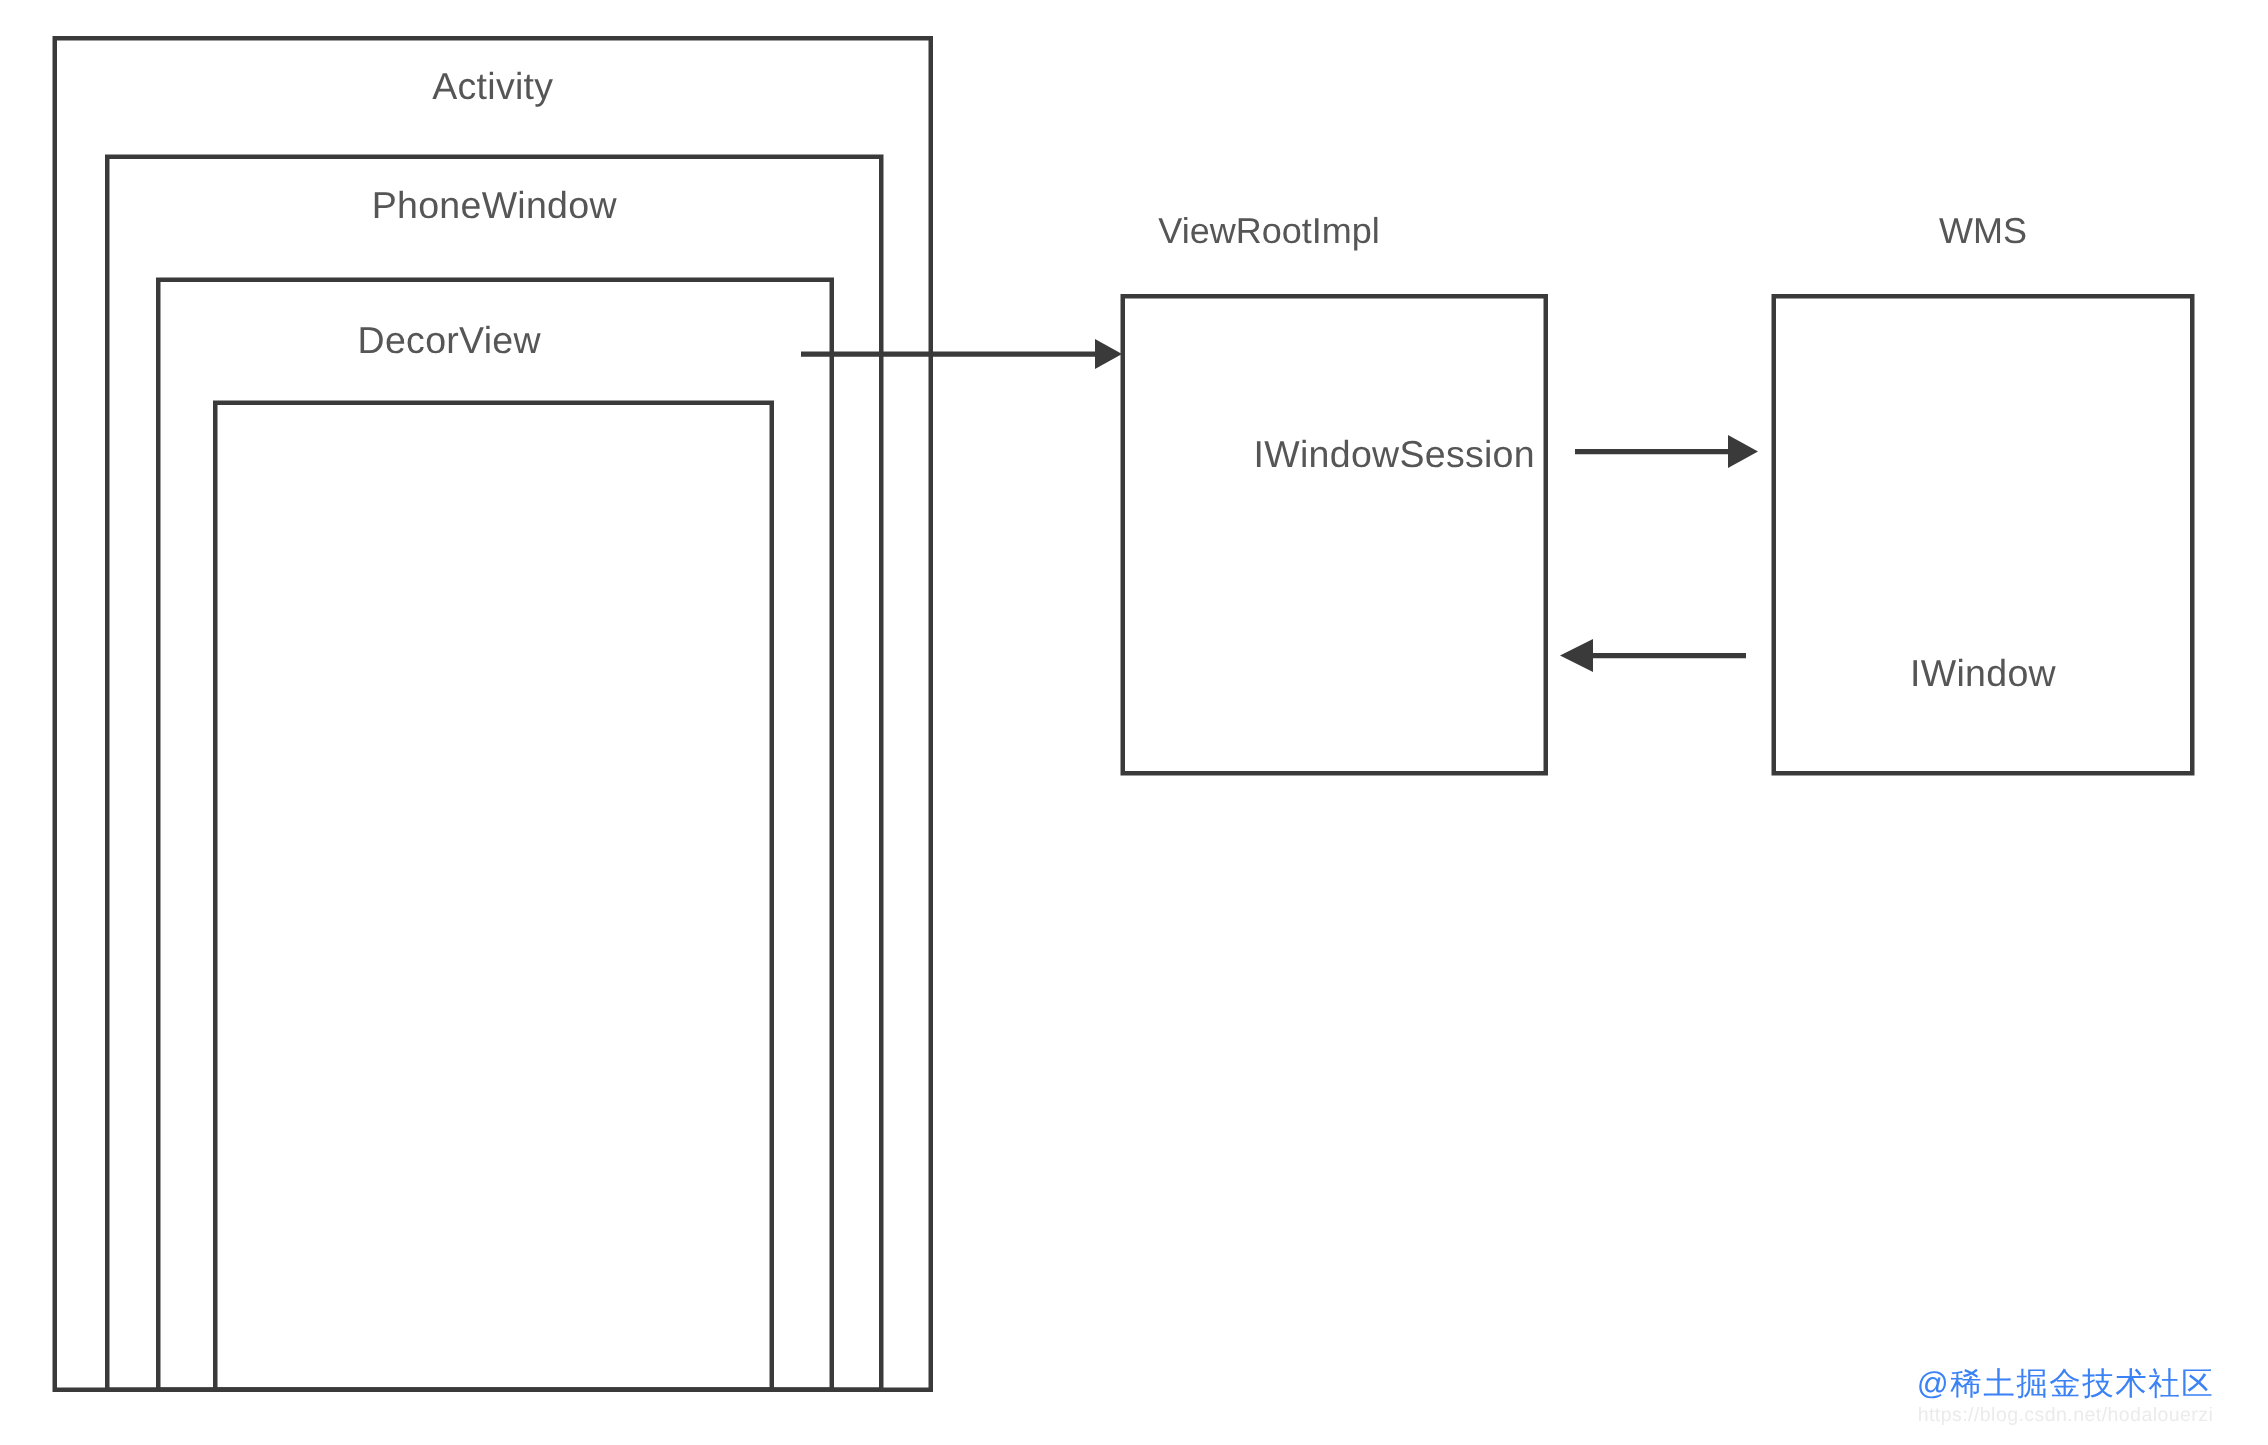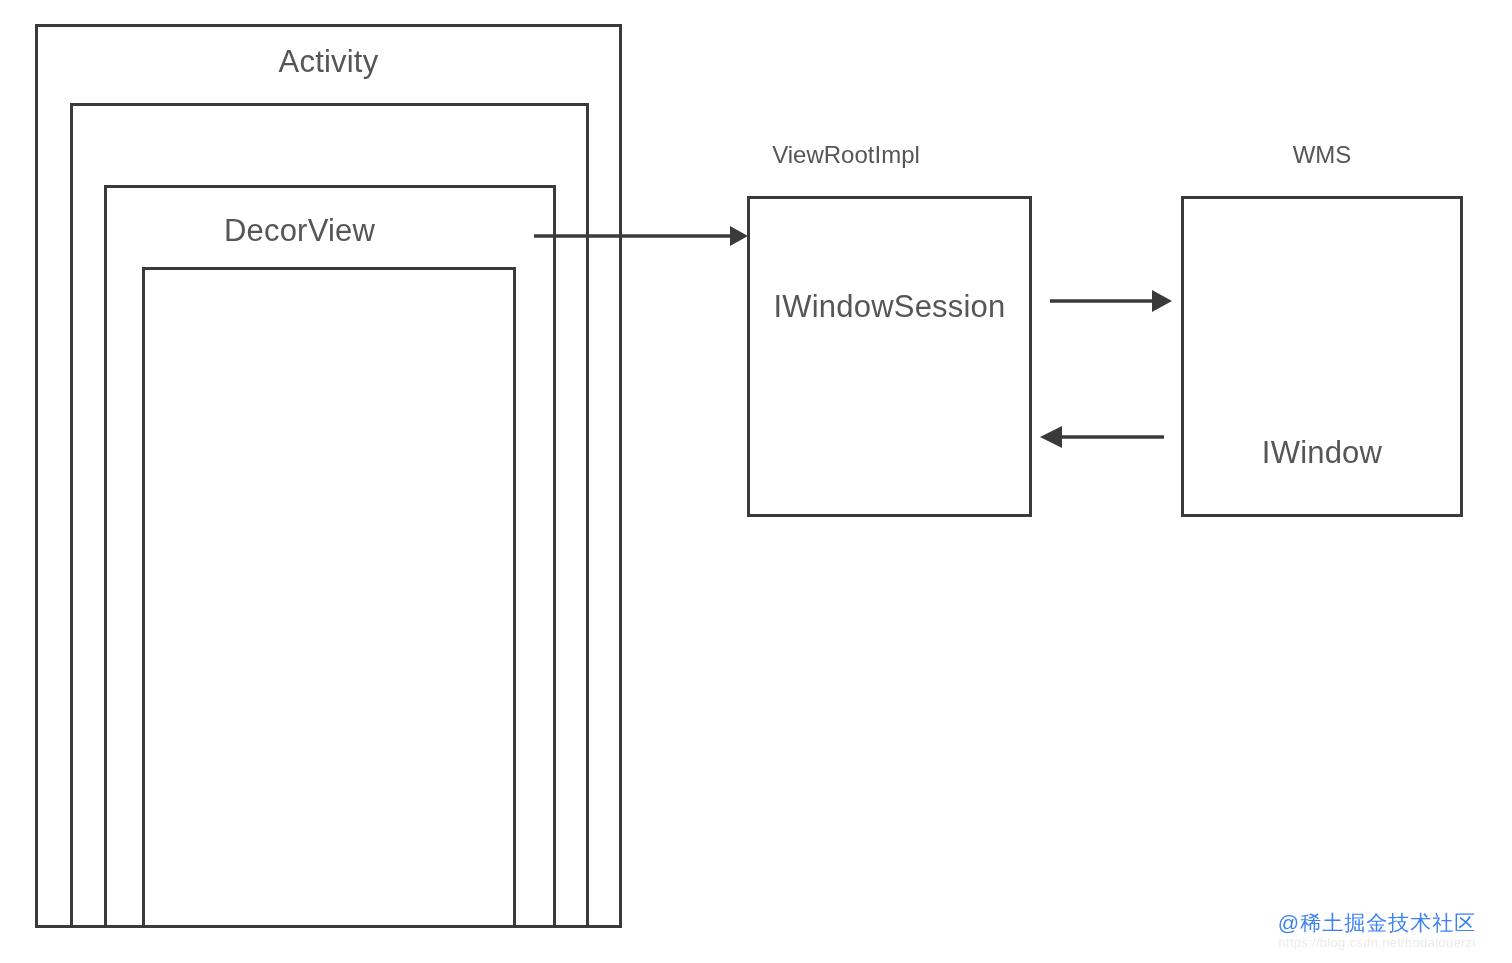--- a/index.html
+++ b/index.html
@@ -22,21 +22,21 @@
   .box {
     position: absolute;
     box-sizing: border-box;
     border: 3px solid #3a3a3a;
     background: transparent;
   }
   
   .box-label {
     position: absolute;
     color: #565656;
-    font-size: 31px;
+    font-size: 25px;
     line-height: 1;
     white-space: nowrap;
     text-align: center;
     letter-spacing: 0.2px;
   }
   .header-label {
     position: absolute;
     color: #565656;
     font-size: 24px;
     line-height: 1;
@@ -72,29 +72,30 @@
 </style>
 </head>
 <body>
 
 <div id="canvas">
 
   <div class="box" style="left:35px; top:24px; width:587px; height:904px;"></div>
   <div class="box-label" style="left:35px; top:46px; width:587px;">Activity</div>
 
   <div class="box" style="left:70px; top:103px; width:519px; height:825px;"></div>
+  <div class="box-label" style="left:70px; top:125px; width:519px;">PhoneWindow</div>
 
   <div class="box" style="left:104px; top:185px; width:452px; height:743px;"></div>
   <div class="box-label" style="left:104px; top:215px; width:391px;">DecorView</div>
 
   <div class="box" style="left:142px; top:267px; width:374px; height:661px;"></div>
 
   <div class="header-label" style="left:696px; top:143px; width:300px;">ViewRootImpl</div>
   <div class="box" style="left:747px; top:196px; width:285px; height:321px;"></div>
-  <div class="box-label" style="left:747px; top:291px; width:285px;">IWindowSession</div>
+  <div class="box-label" style="left:747px; top:291px; width:285px;padding-left:40px;">IWindowSession</div>
 
   <div class="header-label" style="left:1172px; top:143px; width:300px;">WMS</div>
   <div class="box" style="left:1181px; top:196px; width:282px; height:321px;"></div>
   <div class="box-label" style="left:1181px; top:437px; width:282px;">IWindow</div>
 
   <svg class="arrow-svg" style="left:0px; top:0px; width:1512px; height:963px;" viewBox="0 0 1512 963">
     <line x1="534" y1="236" x2="730" y2="236" stroke="#3a3a3a" stroke-width="3.5"></line>
     <polygon points="730,226 748,236 730,246" fill="#3a3a3a"></polygon>
   </svg>
 

